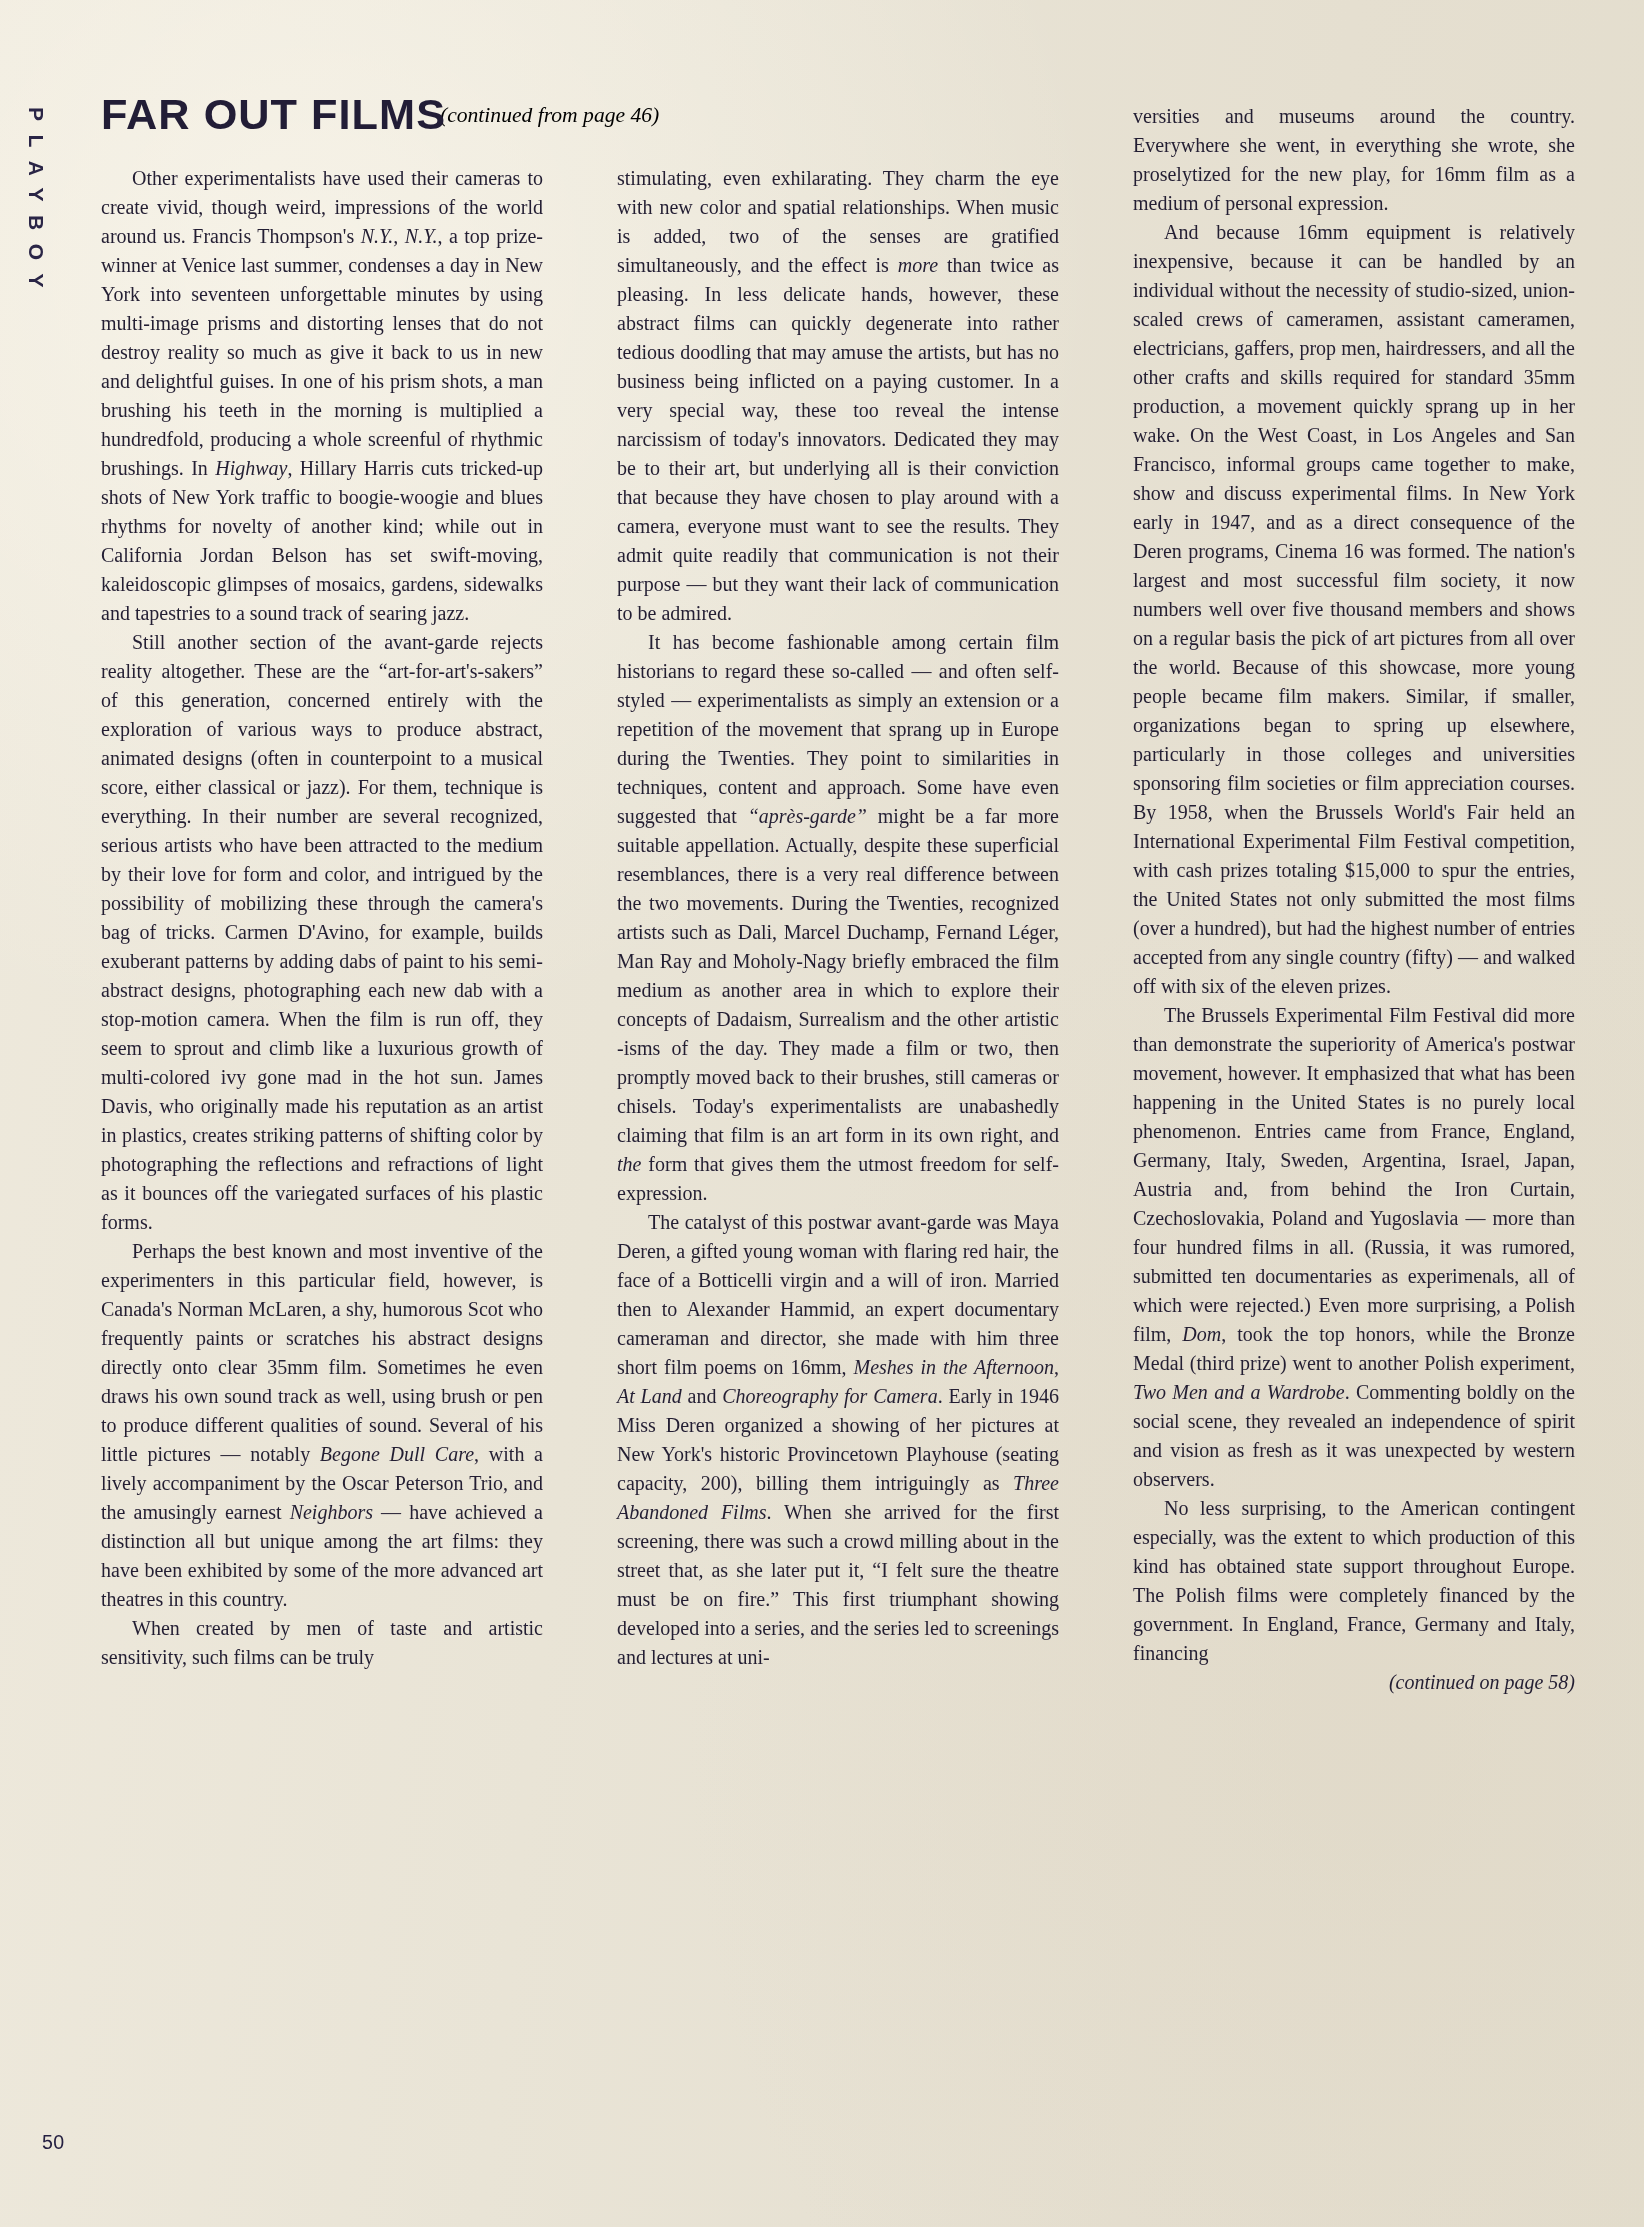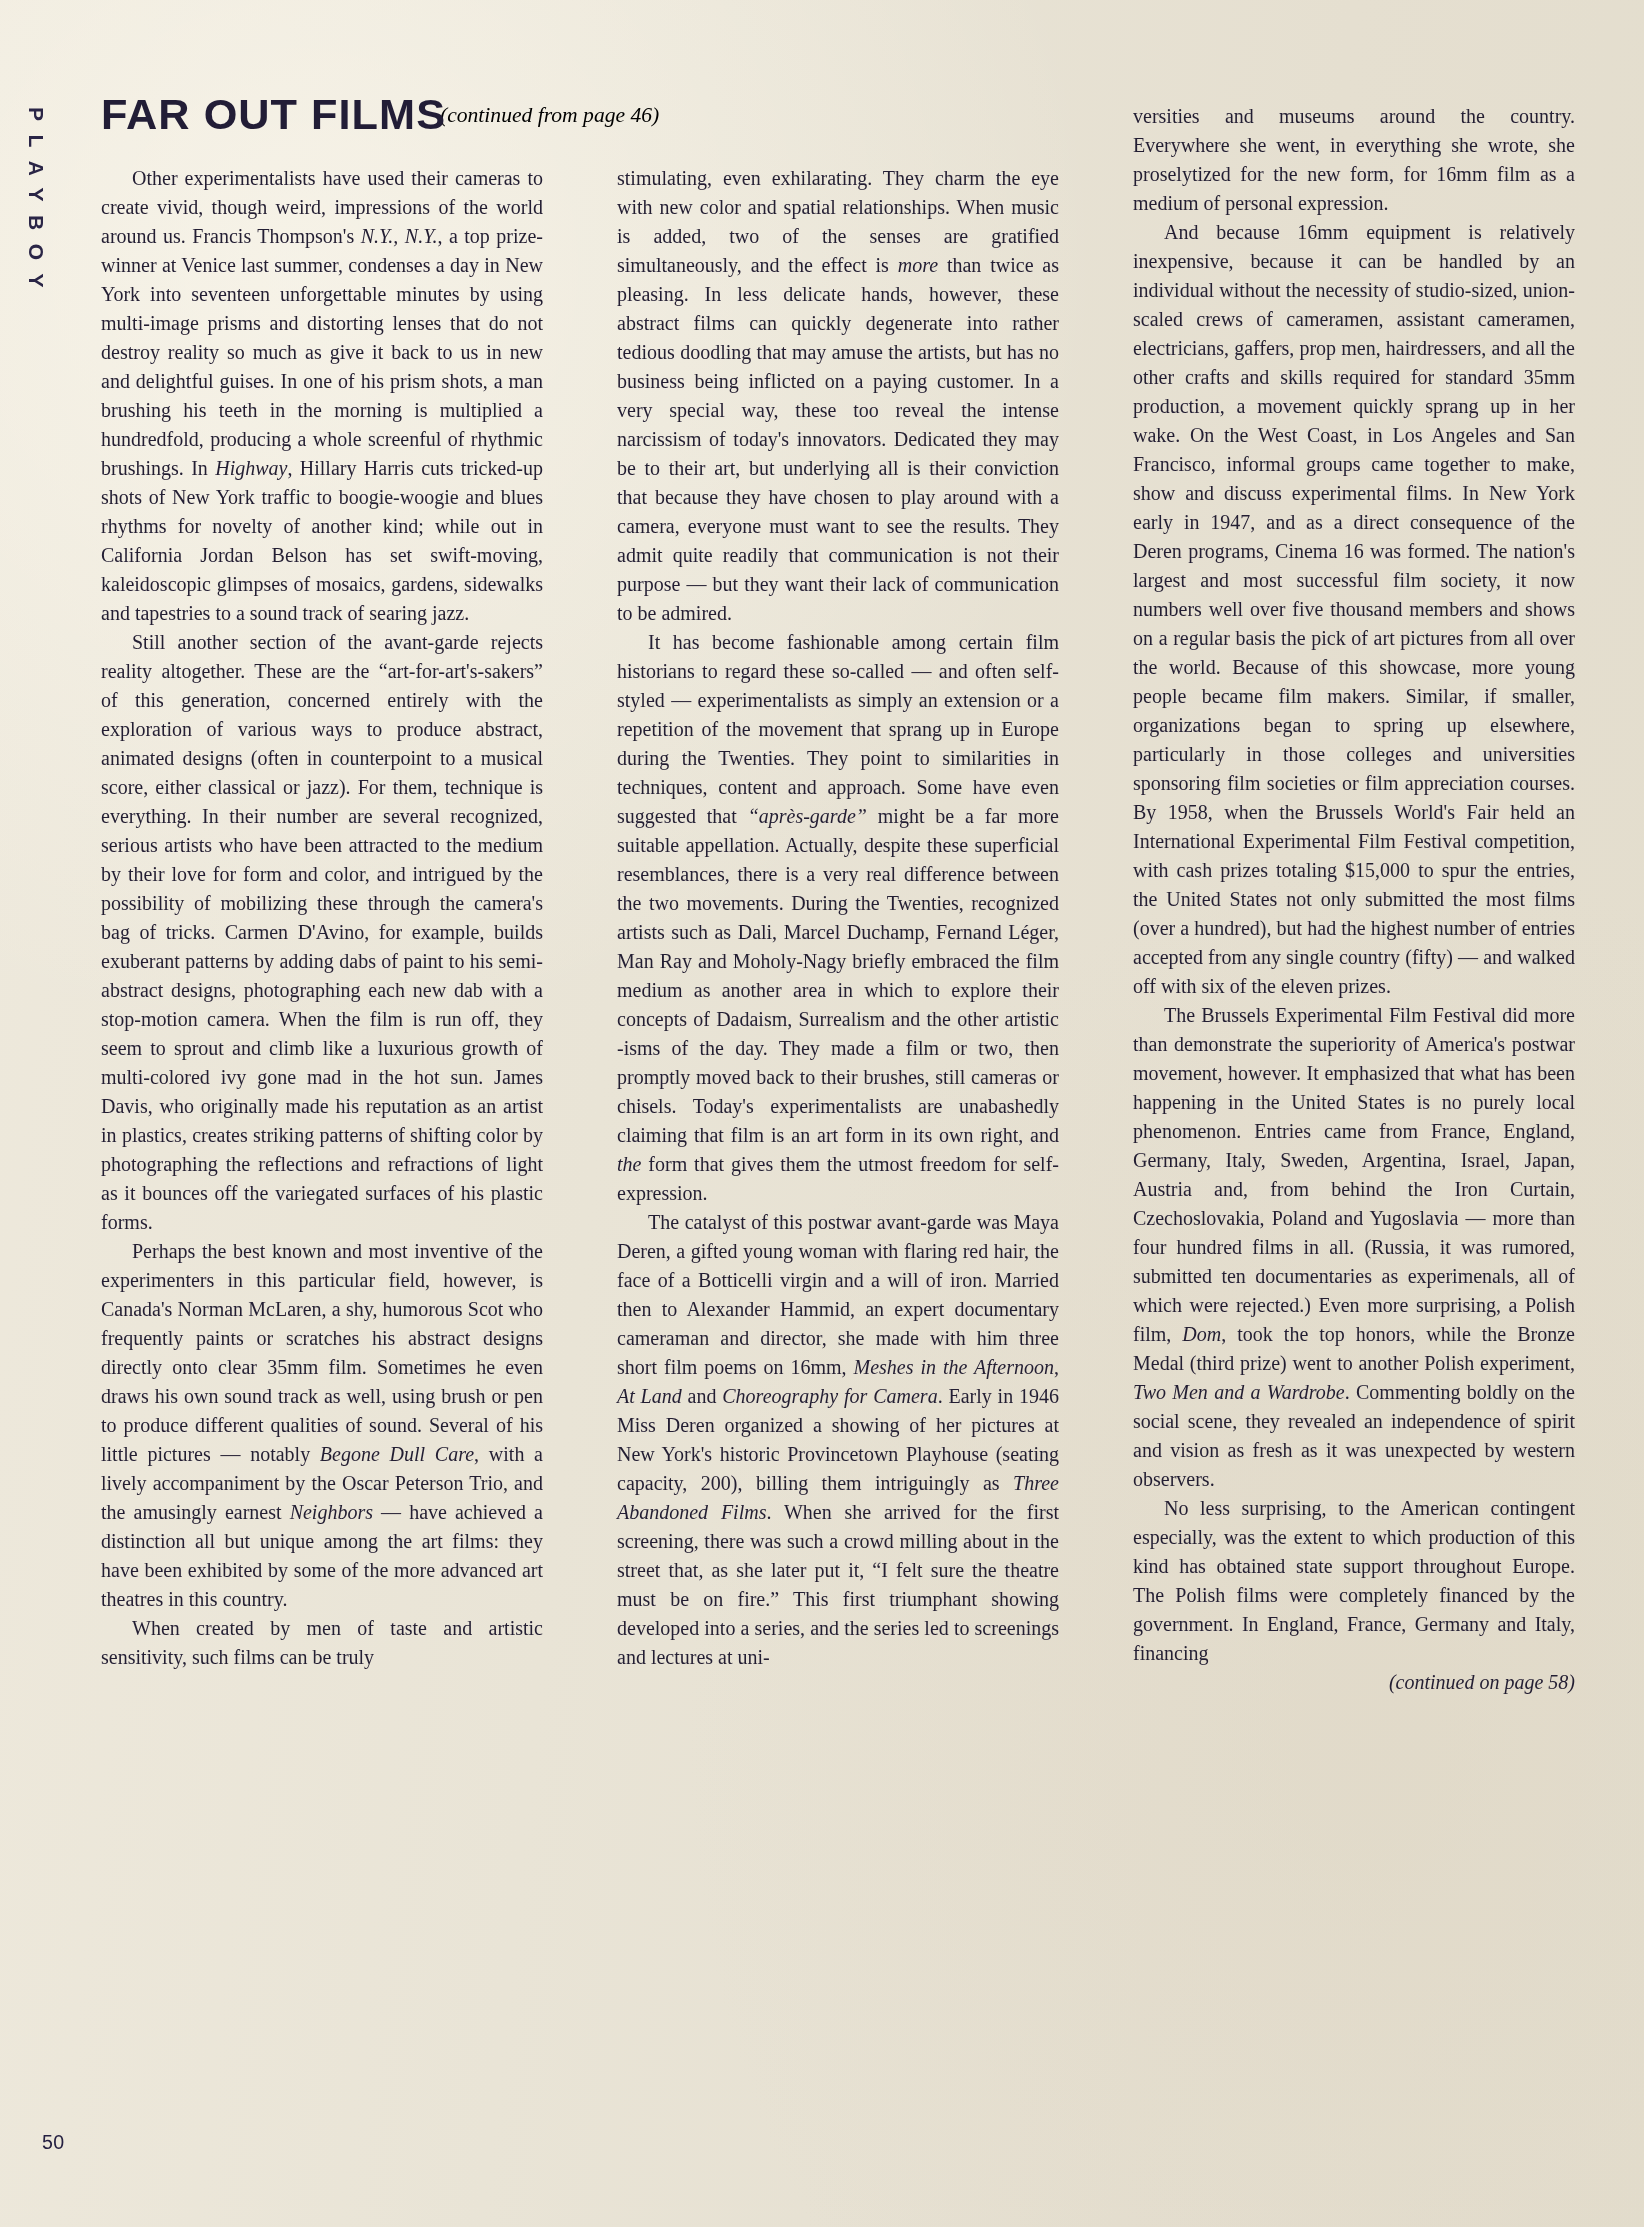--- a/index.html
+++ b/index.html
@@ -145,21 +145,21 @@
         <p><span>Still another section of the avant-garde rejects reality altogether. These are the “art-for-art's-sakers” of this generation, concerned entirely with the exploration of various ways to produce abstract, animated designs (often in counterpoint to a musical score, either classical or jazz). For them, technique is everything. In their number are several recognized, serious artists who have been attracted to the medium by their love for form and color, and intrigued by the possibility of mobilizing these through the camera's bag of tricks. Carmen D'Avino, for example, builds exuberant patterns by adding dabs of paint to his semi-abstract designs, photographing each new dab with a stop-motion camera. When the film is run off, they seem to sprout and climb like a luxurious growth of multi-colored ivy gone mad in the hot sun. James Davis, who originally made his reputation as an artist in plastics, creates striking patterns of shifting color by photographing the reflections and refractions of light as it bounces off the variegated surfaces of his plastic forms.</span></p>
         <p><span>Perhaps the best known and most inventive of the experimenters in this particular field, however, is Canada's Norman McLaren, a shy, humorous Scot who frequently paints or scratches his abstract designs directly onto clear 35mm film. Sometimes he even draws his own sound track as well, using brush or pen to produce different qualities of sound. Several of his little pictures — notably </span><em>Begone Dull Care</em><span>, with a lively accompaniment by the Oscar Peterson Trio, and the amusingly earnest </span><em>Neighbors</em><span> — have achieved a distinction all but unique among the art films: they have been exhibited by some of the more advanced art theatres in this country.</span></p>
         <p><span>When created by men of taste and artistic sensitivity, such films can be truly</span></p>
       </div>
     <div class="col col-2">
         <p class="no-indent"><span>stimulating, even exhilarating. They charm the eye with new color and spatial relationships. When music is added, two of the senses are gratified simultaneously, and the effect is </span><em>more</em><span> than twice as pleasing. In less delicate hands, however, these abstract films can quickly degenerate into rather tedious doodling that may amuse the artists, but has no business being inflicted on a paying customer. In a very special way, these too reveal the intense narcissism of today's innovators. Dedicated they may be to their art, but underlying all is their conviction that because they have chosen to play around with a camera, everyone must want to see the results. They admit quite readily that communication is not their purpose — but they want their lack of communication to be admired.</span></p>
         <p><span>It has become fashionable among certain film historians to regard these so-called — and often self-styled — experimentalists as simply an extension or a repetition of the movement that sprang up in Europe during the Twenties. They point to similarities in techniques, content and approach. Some have even suggested that </span><em>“après-garde”</em><span> might be a far more suitable appellation. Actually, despite these superficial resemblances, there is a very real difference between the two movements. During the Twenties, recognized artists such as Dali, Marcel Duchamp, Fernand Léger, Man Ray and Moholy-Nagy briefly embraced the film medium as another area in which to explore their concepts of Dadaism, Surrealism and the other artistic -isms of the day. They made a film or two, then promptly moved back to their brushes, still cameras or chisels. Today's experimentalists are unabashedly claiming that film is an art form in its own right, and </span><em>the</em><span> form that gives them the utmost freedom for self-expression.</span></p>
         <p><span>The catalyst of this postwar avant-garde was Maya Deren, a gifted young woman with flaring red hair, the face of a Botticelli virgin and a will of iron. Married then to Alexander Hammid, an expert documentary cameraman and director, she made with him three short film poems on 16mm, </span><em>Meshes in the Afternoon</em><span>, </span><em>At Land</em><span> and </span><em>Choreography for Camera</em><span>. Early in 1946 Miss Deren organized a showing of her pictures at New York's historic Provincetown Playhouse (seating capacity, 200), billing them intriguingly as </span><em>Three Abandoned Films</em><span>. When she arrived for the first screening, there was such a crowd milling about in the street that, as she later put it, “I felt sure the theatre must be on fire.” This first triumphant showing developed into a series, and the series led to screenings and lectures at uni-</span></p>
       </div>
     <div class="col col-3">
-        <p class="no-indent"><span>versities and museums around the country. Everywhere she went, in everything she wrote, she proselytized for the new form, for 16mm film as a medium of personal expression.</span></p>
+        <p class="no-indent"><span>versities and museums around the country. Everywhere she went, in everything she wrote, she proselytized for the new play, for 16mm film as a medium of personal expression.</span></p>
         <p><span>And because 16mm equipment is relatively inexpensive, because it can be handled by an individual without the necessity of studio-sized, union-scaled crews of cameramen, assistant cameramen, electricians, gaffers, prop men, hairdressers, and all the other crafts and skills required for standard 35mm production, a movement quickly sprang up in her wake. On the West Coast, in Los Angeles and San Francisco, informal groups came together to make, show and discuss experimental films. In New York early in 1947, and as a direct consequence of the Deren programs, Cinema 16 was formed. The nation's largest and most successful film society, it now numbers well over five thousand members and shows on a regular basis the pick of art pictures from all over the world. Because of this showcase, more young people became film makers. Similar, if smaller, organizations began to spring up elsewhere, particularly in those colleges and universities sponsoring film societies or film appreciation courses. By 1958, when the Brussels World's Fair held an International Experimental Film Festival competition, with cash prizes totaling $15,000 to spur the entries, the United States not only submitted the most films (over a hundred), but had the highest number of entries accepted from any single country (fifty) — and walked off with six of the eleven prizes.</span></p>
         <p><span>The Brussels Experimental Film Festival did more than demonstrate the superiority of America's postwar movement, however. It emphasized that what has been happening in the United States is no purely local phenomenon. Entries came from France, England, Germany, Italy, Sweden, Argentina, Israel, Japan, Austria and, from behind the Iron Curtain, Czechoslovakia, Poland and Yugoslavia — more than four hundred films in all. (Russia, it was rumored, submitted ten documentaries as experimenals, all of which were rejected.) Even more surprising, a Polish film, </span><em>Dom</em><span>, took the top honors, while the Bronze Medal (third prize) went to another Polish experiment, </span><em>Two Men and a Wardrobe</em><span>. Commenting boldly on the social scene, they revealed an independence of spirit and vision as fresh as it was unexpected by western observers.</span></p>
         <p><span>No less surprising, to the American contingent especially, was the extent to which production of this kind has obtained state support throughout Europe. The Polish films were completely financed by the government. In England, France, Germany and Italy, financing</span></p>
         <p class="contnext">(continued on page 58)</p>
       </div>
   </div>
 
   <div class="folio">50</div>
 
 </div>

